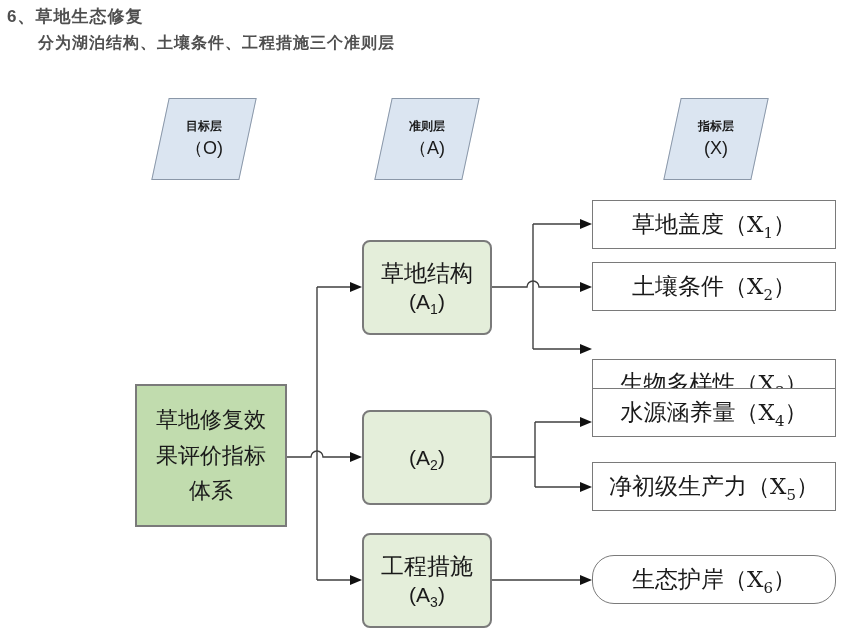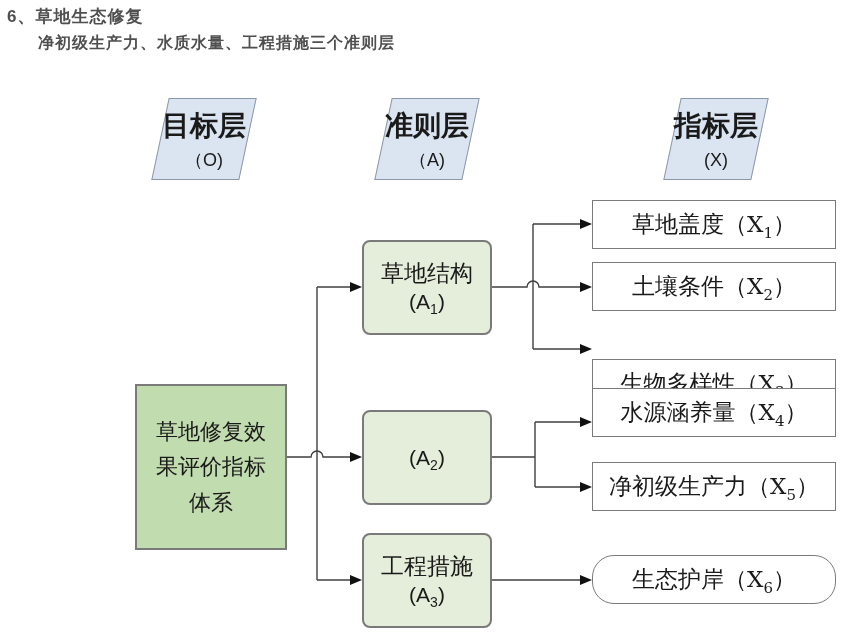--- a/index.html
+++ b/index.html
@@ -38,28 +38,28 @@
     position:absolute;left:0;top:0;right:0;bottom:0;
     background:var(--layer-fill);
     border:1.5px solid var(--layer-border);
     transform:skewX(-12deg);
   }
   .para .ptext{
     position:relative;z-index:1;width:100%;height:100%;
     display:flex;flex-direction:column;align-items:center;justify-content:center;
     color:var(--node-text);font-weight:600;line-height:1.5;
   }
-  .para .l1{font-size:28px;}
+  .para .l1{font-size:12px;}
   .para .l2{font-size:18px;font-weight:500;}
   .para1{left:160px;}
   .para2{left:383px;}
   .para3{left:672px;}
 
   .goal{
-    position:absolute;left:135px;top:384px;width:152px;height:166px;box-sizing:border-box;
+    position:absolute;left:135px;top:384px;width:152px;height:143px;box-sizing:border-box;
     background:var(--goal-fill);border:2px solid var(--node-border);
     display:flex;align-items:center;justify-content:center;text-align:center;
     padding:0 15px;z-index:2;
     font-family:"DejaVu Serif", serif;font-size:22px;color:var(--node-text);line-height:1.62;
   }
   .crit{
     position:absolute;left:362px;width:130px;height:95px;box-sizing:border-box;
     background:var(--criterion-fill);border:2px solid var(--node-border);border-radius:8px;
     display:flex;flex-direction:column;align-items:center;justify-content:center;
     z-index:2;color:var(--node-text);
@@ -83,21 +83,21 @@
   .indX2{top:262px;}
   .indX3{top:332px;margin-top:27px;}
   .indX4{top:388px;}
   .indX5{top:462px;}
   .indX6{top:555px;border-radius:22px;}
 </style>
 </head>
 <body>
 
 <div class="title">6、草地生态修复</div>
-<div class="subtitle">净初级生产力、水质水量、工程措施三个准则层</div>
+<div class="subtitle">分为湖泊结构、土壤条件、工程措施三个准则层</div>
 
 <svg class="connectors" width="850" height="644" viewBox="0 0 850 644">
 
   <path d="M317 287 V580"></path>
   <path d="M317 287 H350"></path>
   <path d="M287 457 H311 A6 6 0 0 1 323 457 H350"></path>
   <path d="M317 580 H350"></path>
   <polygon points="350,282 362,287 350,292"></polygon>
   <polygon points="350,452 362,457 350,462"></polygon>
   <polygon points="350,575 362,580 350,585"></polygon>

